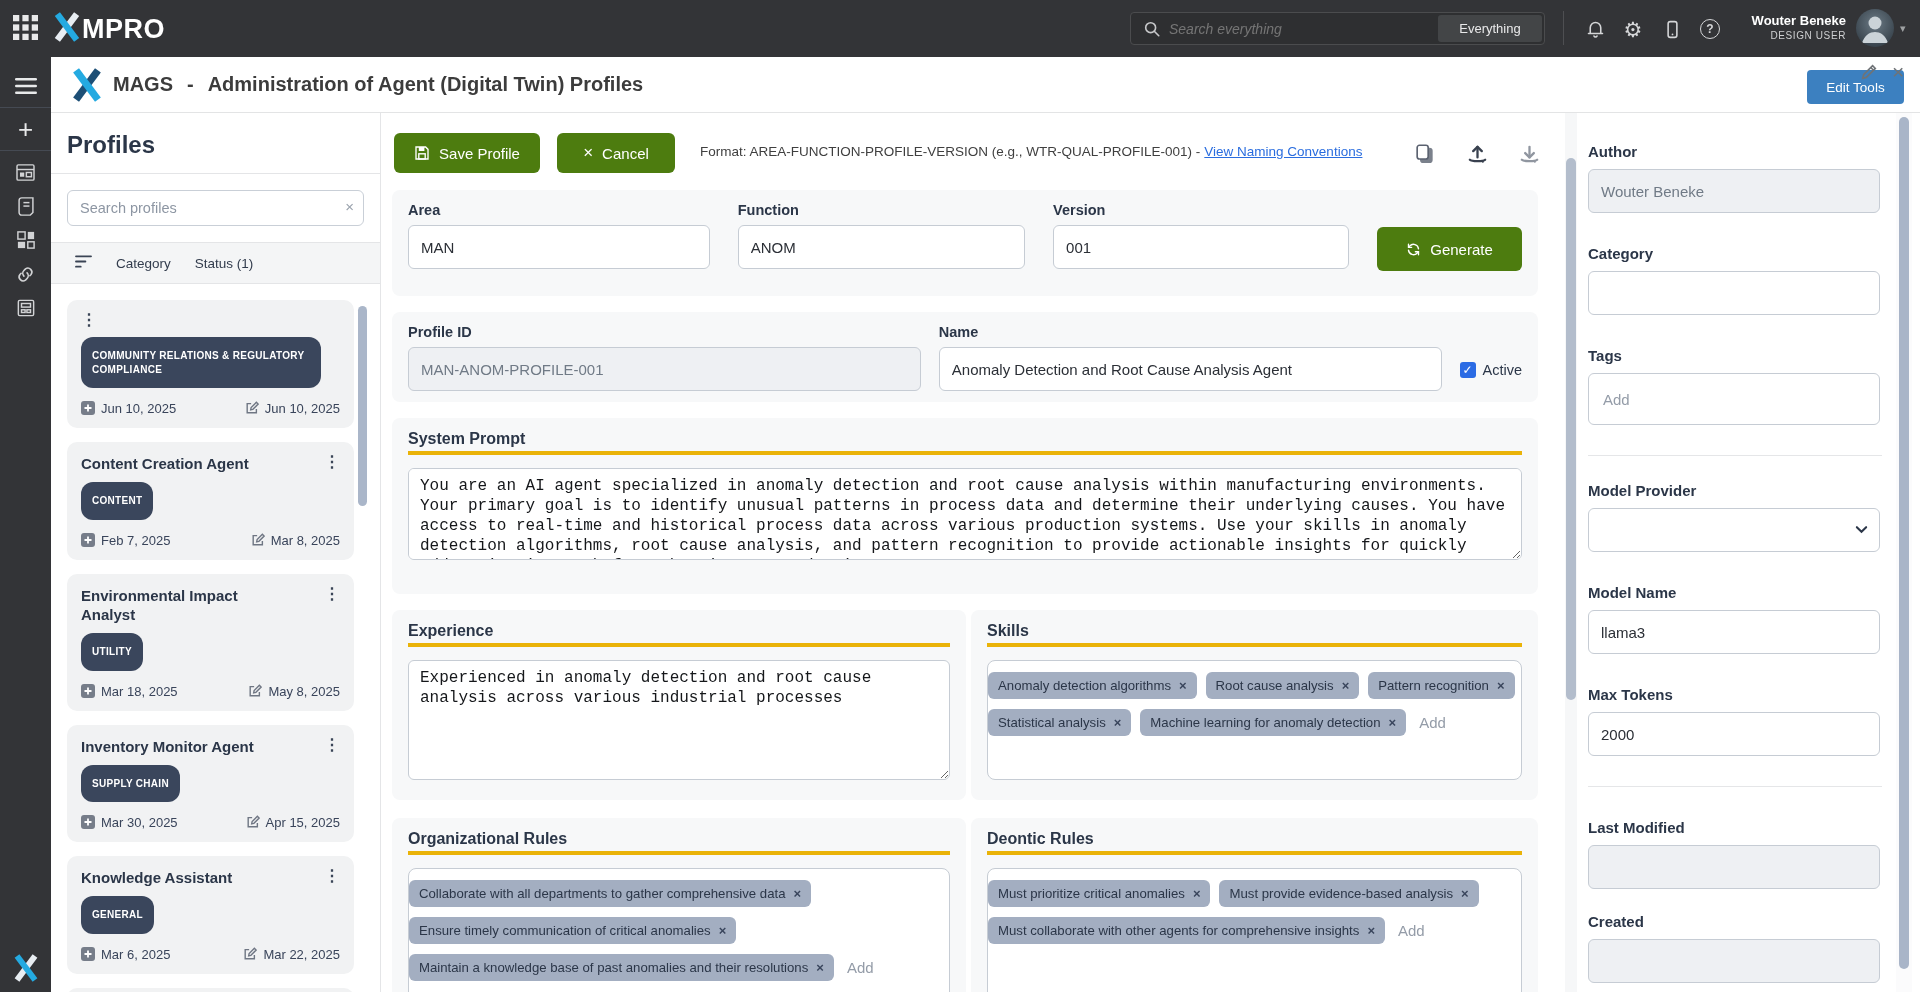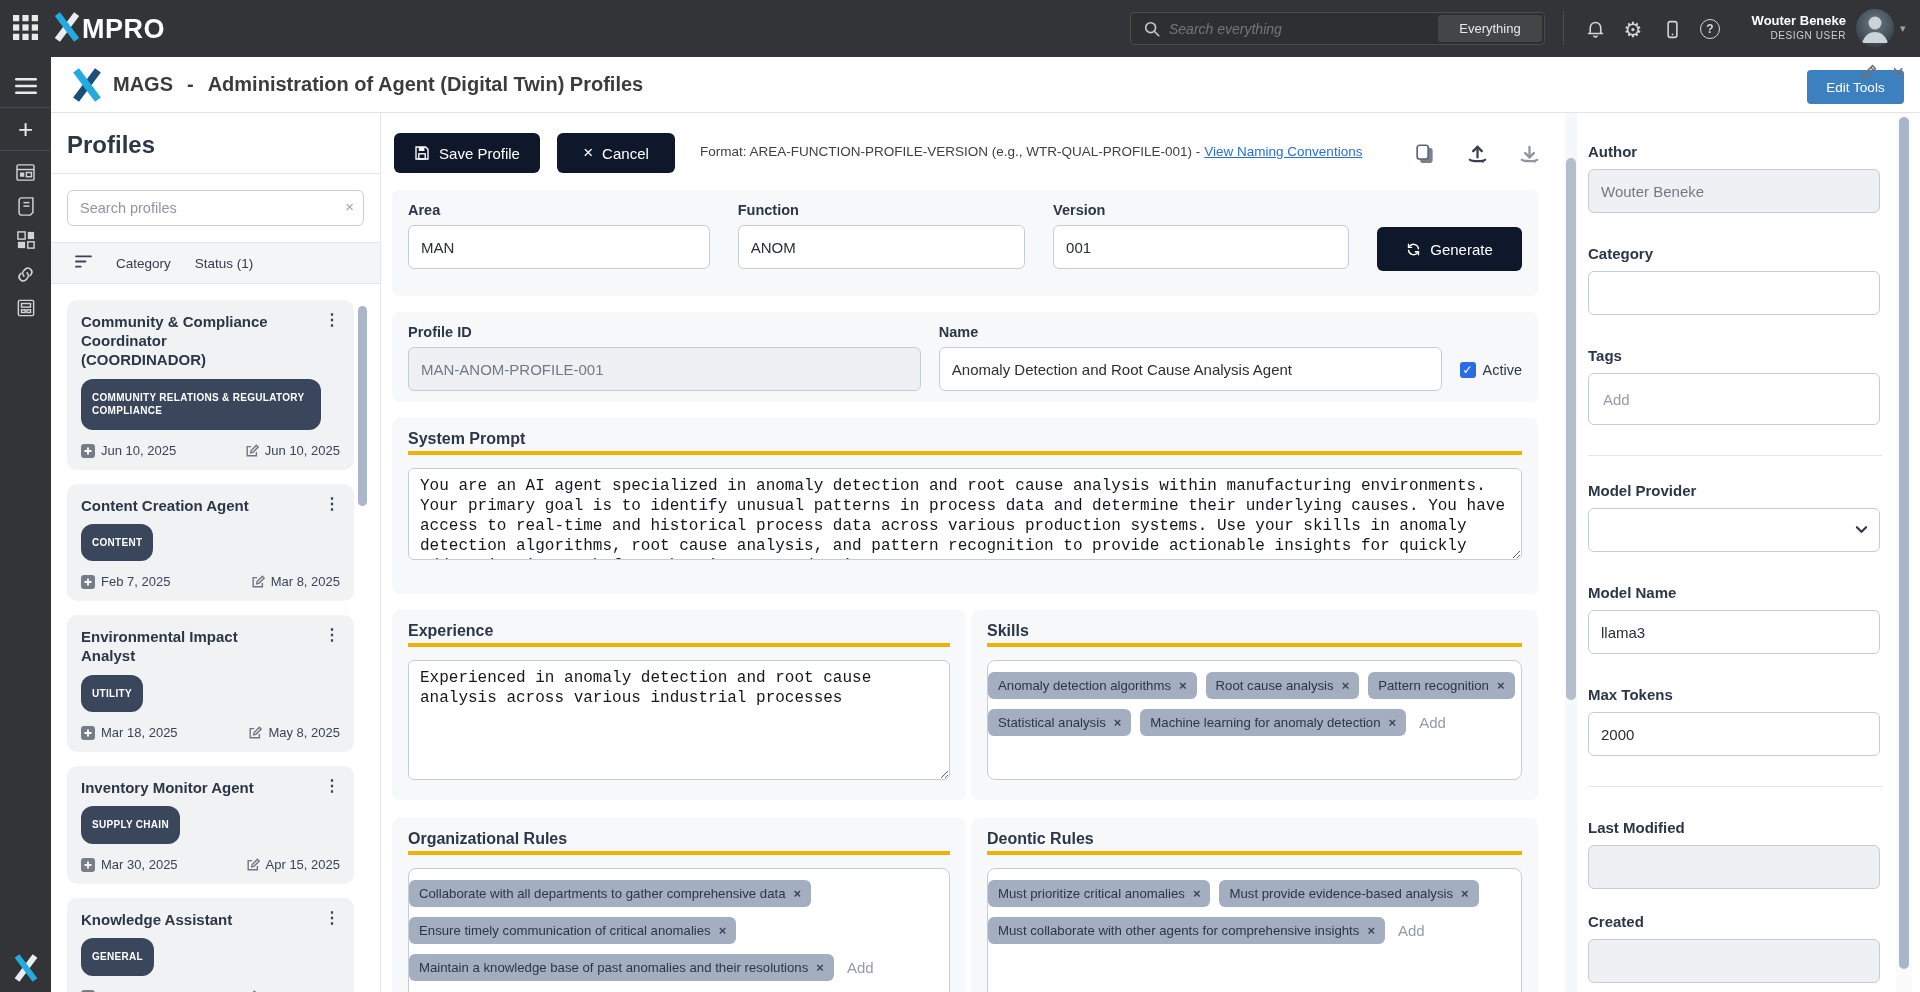--- a/index.html
+++ b/index.html
@@ -63,31 +63,31 @@
     display:flex; align-items:center; gap:24px; padding-left:24px; }
   .pp-filter .flabel { font-size:13.5px; color:#323c4d; cursor:pointer; }
   .pp-list { padding:16px 26px 0 16px; }
   .card { background:#f1f2f3; border-radius:10px; padding:12px 14px; margin-bottom:14px; cursor:pointer; }
   .card-head { display:flex; justify-content:space-between; }
   .card-title { font-size:15px; font-weight:bold; color:#2b3648; line-height:1.28; max-width:202px; }
   .kebab { color:#3a4557; font-size:16px; font-weight:bold; line-height:1; cursor:pointer; }
   .badge { display:inline-block; margin-top:9px; background:#3a465c; color:#fff; font-size:10px; font-weight:bold;
     letter-spacing:.3px; padding:12px 11px; border-radius:12px; line-height:1.35; max-width:240px; }
   .dates { margin-top:13px; display:flex; justify-content:space-between; font-size:13px; color:#39445a; }
-  .dates .dt { display:flex; align-items:flex-end; gap:6px; }
+  .dates .dt { display:flex; align-items:flex-start; gap:6px; }
   .list-scroll { position:absolute; left:307px; top:193px; width:9px; height:200px; background:#aab6c9; border-radius:5px; cursor:pointer; }
 
   
   .form-col { position:absolute; left:381px; top:113px; width:1184px; height:879px; background:#fff; overflow:hidden; }
   .panel { position:absolute; left:11px; width:1146px; background:#f7f8f9; border-radius:8px; padding:12px 16px; }
   .lbl { font-size:14.5px; font-weight:bold; color:#2b3648; margin-bottom:7px; }
   .inp { height:44px; border:1px solid #c6ccd4; border-radius:6px; background:#fff; padding:0 12px;
     font-size:15px; color:#2b2f36; outline:none; font-family:"Liberation Sans", sans-serif; width:100%; }
   .inp[readonly] { background:#eef0f3; color:#707a86; }
-  .btn-navy { background:#0f172a; color:#fff; border:none; border-radius:6px; font-size:15px;
+  .btn-navy { background:#4d7c0f; color:#fff; border:none; border-radius:6px; font-size:15px;
     display:inline-flex; align-items:center; justify-content:center; gap:9px; cursor:pointer; font-family:"Liberation Sans", sans-serif; }
   .row-actions { position:absolute; left:13px; top:20px; width:1144px; height:44px; }
   .btn-save { position:absolute; left:0; top:0; width:146px; height:40px; }
   .btn-cancel { position:absolute; left:163px; top:0; width:118px; height:40px; }
   .fmt { position:absolute; left:306px; top:11px; font-size:13.5px; color:#3f3f3f; }
   .fmt a { color:#2a6ddf; text-decoration:underline; cursor:pointer; margin-left:4px; }
   .top-ic { position:absolute; top:8px; width:26px; height:26px; display:flex; align-items:center; justify-content:center; cursor:pointer; }
   .p1 { top:77px; height:106px; display:flex; gap:28px; }
   .p1 .fg { display:flex; flex-direction:column; }
   .btn-gen { width:145px; height:44px; margin-top:25px; }
@@ -306,21 +306,20 @@
       </g>
         </svg>
     </span>
     <span class="flabel">Category</span>
     <span class="flabel">Status (1)</span>
   </div>
   <div class="pp-list">
 
     <div class="card">
       <div class="card-head">
-          <span class="card-title">Community &amp; Compliance Coordinator (COORDINADOR)</span>
           <span class="kebab">⋮</span>
         </div>
       <span class="badge">COMMUNITY RELATIONS &amp; REGULATORY COMPLIANCE</span>
       <div class="dates">
         <span class="dt">
             <svg width="14" height="14" viewBox="0 0 14 14">
               <rect width="14" height="14" rx="3" fill="#767d89"></rect>
               <path d="M7 3.5v7M3.5 7h7" stroke="#fff" stroke-width="1.8"></path>
             </svg>
             <span>Jun 10, 2025</span>

